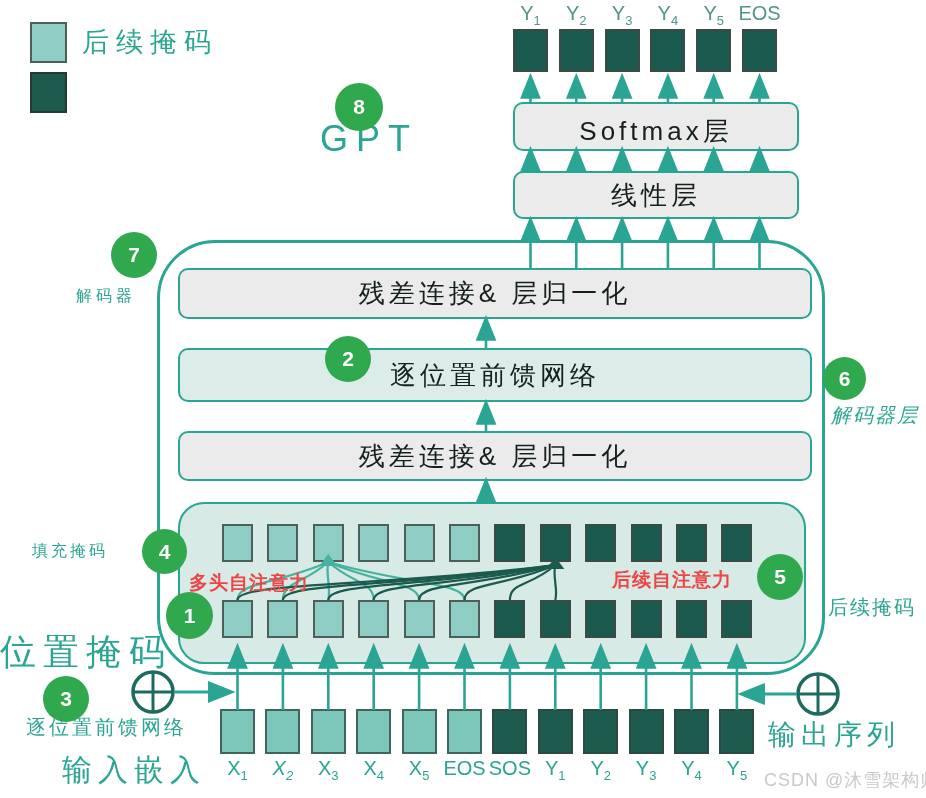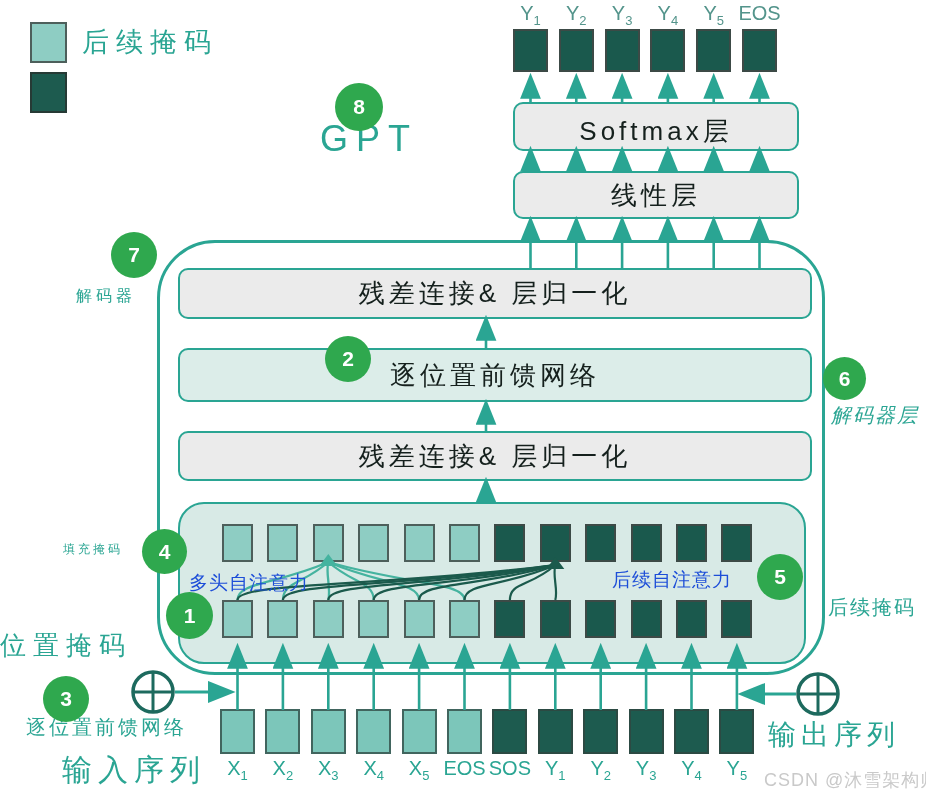--- a/index.html
+++ b/index.html
@@ -27,21 +27,21 @@
   .sq{position:absolute;z-index:4;box-sizing:border-box;}
   .sq.light{background:var(--light_square);border:2px solid #4d5f5b;}
   .sq.dark{background:var(--dark_square);border:2px solid #3c4a46;}
   .sq.elight{background:var(--embed_light);border:2px solid #41655e;}
   .sq.edark{background:var(--embed_dark);border:2px solid #2c4a43;}
   
   .legend-sw{position:absolute;width:37px;height:41px;box-sizing:border-box;z-index:4;}
   .legend-text{position:absolute;color:var(--teal);font-size:27px;letter-spacing:7px;z-index:4;white-space:nowrap;}
   
   .tlab{position:absolute;color:var(--teal);white-space:nowrap;z-index:6;}
-  .dark-lab{position:absolute;color:#1d4ed8;font-weight:normal;white-space:nowrap;z-index:6;}
+  .dark-lab{position:absolute;color:#ef4444;font-weight:bold;white-space:nowrap;z-index:6;}
   .tok{position:absolute;text-align:center;white-space:nowrap;z-index:4;}
   .tok .b{font-size:20px;}
   .tok .s{font-size:13px;vertical-align:-5px;}
   .tok.toptok{color:#53948b;}
   .tok.bottok{color:var(--teal);}
   
   .step{
     position:absolute;border-radius:50%;background:var(--green);color:#fff;
     display:flex;align-items:center;justify-content:center;
     font-size:21px;font-weight:bold;z-index:7;
@@ -133,44 +133,44 @@
       <div class="sq dark" style="left:494.4px;top:600px;width:31px;height:38px;"></div>
       <div class="sq dark" style="left:539.8px;top:600px;width:31px;height:38px;"></div>
       <div class="sq dark" style="left:585.2px;top:600px;width:31px;height:38px;"></div>
       <div class="sq dark" style="left:630.5999999999999px;top:600px;width:31px;height:38px;"></div>
       <div class="sq dark" style="left:676px;top:600px;width:31px;height:38px;"></div>
       <div class="sq dark" style="left:721.4px;top:600px;width:31px;height:38px;"></div>
     </div>
   <div class="dark-lab" style="left:189px;top:570px;font-size:19px;letter-spacing:1px;">多头自注意力</div>
   <div class="dark-lab" style="left:612px;top:567px;font-size:19px;letter-spacing:1px;">后续自注意力</div>
 
-  <div class="tlab" style="left:32px;top:541px;font-size:12px;letter-spacing:3px;margin-left:31px;">填充掩码</div>
+  <div class="tlab" style="left:32px;top:541px;font-size:16px;letter-spacing:3px;">填充掩码</div>
   <div class="tlab" style="left:828px;top:594px;font-size:20px;letter-spacing:2px;">后续掩码</div>
-  <div class="tlab" style="left:0px;top:628px;font-size:26px;letter-spacing:7px;">位置掩码</div>
+  <div class="tlab" style="left:0px;top:628px;font-size:36px;letter-spacing:7px;">位置掩码</div>
   <div class="tlab" style="left:26px;top:714px;font-size:20px;letter-spacing:3px;">逐位置前馈网络</div>
-  <div class="tlab" style="left:62px;top:750px;font-size:30px;letter-spacing:6px;">输入序列</div>
+  <div class="tlab" style="left:62px;top:750px;font-size:30px;letter-spacing:6px;">输入嵌入</div>
   <div class="tlab" style="left:768px;top:716px;font-size:28px;letter-spacing:5px;">输出序列</div>
 
   <div id="embed-row">
       <div class="sq elight" style="left:220px;top:709px;width:35px;height:45px;"></div>
       <div class="sq elight" style="left:265.4px;top:709px;width:35px;height:45px;"></div>
       <div class="sq elight" style="left:310.8px;top:709px;width:35px;height:45px;"></div>
       <div class="sq elight" style="left:356.2px;top:709px;width:35px;height:45px;"></div>
       <div class="sq elight" style="left:401.6px;top:709px;width:35px;height:45px;"></div>
       <div class="sq elight" style="left:447px;top:709px;width:35px;height:45px;"></div>
       <div class="sq edark" style="left:492.4px;top:709px;width:35px;height:45px;"></div>
       <div class="sq edark" style="left:537.8px;top:709px;width:35px;height:45px;"></div>
       <div class="sq edark" style="left:583.2px;top:709px;width:35px;height:45px;"></div>
       <div class="sq edark" style="left:628.5999999999999px;top:709px;width:35px;height:45px;"></div>
       <div class="sq edark" style="left:674px;top:709px;width:35px;height:45px;"></div>
       <div class="sq edark" style="left:719.4px;top:709px;width:35px;height:45px;"></div>
     </div>
   <div id="bottom-token-labels">
       <div class="tok bottok" style="left:214.5px;top:757px;width:46px;"><span class="b">X</span><span class="s">1</span></div>
-      <div class="tok bottok" style="left:259.9px;top:757px;width:46px;"><span class="b">X</span><span class="s">2</span></div>
+      <div class="tok bottok" style="left:259.9px;top:757px;width:46px;font-style:italic;"><span class="b">X</span><span class="s">2</span></div>
       <div class="tok bottok" style="left:305.3px;top:757px;width:46px;"><span class="b">X</span><span class="s">3</span></div>
       <div class="tok bottok" style="left:350.7px;top:757px;width:46px;"><span class="b">X</span><span class="s">4</span></div>
       <div class="tok bottok" style="left:396.1px;top:757px;width:46px;"><span class="b">X</span><span class="s">5</span></div>
       <div class="tok bottok" style="left:441.5px;top:757px;width:46px;"><span class="b">EOS</span></div>
       <div class="tok bottok" style="left:486.9px;top:757px;width:46px;"><span class="b">SOS</span></div>
       <div class="tok bottok" style="left:532.3px;top:757px;width:46px;"><span class="b">Y</span><span class="s">1</span></div>
       <div class="tok bottok" style="left:577.7px;top:757px;width:46px;"><span class="b">Y</span><span class="s">2</span></div>
       <div class="tok bottok" style="left:623.0999999999999px;top:757px;width:46px;"><span class="b">Y</span><span class="s">3</span></div>
       <div class="tok bottok" style="left:668.5px;top:757px;width:46px;"><span class="b">Y</span><span class="s">4</span></div>
       <div class="tok bottok" style="left:713.9px;top:757px;width:46px;"><span class="b">Y</span><span class="s">5</span></div>

